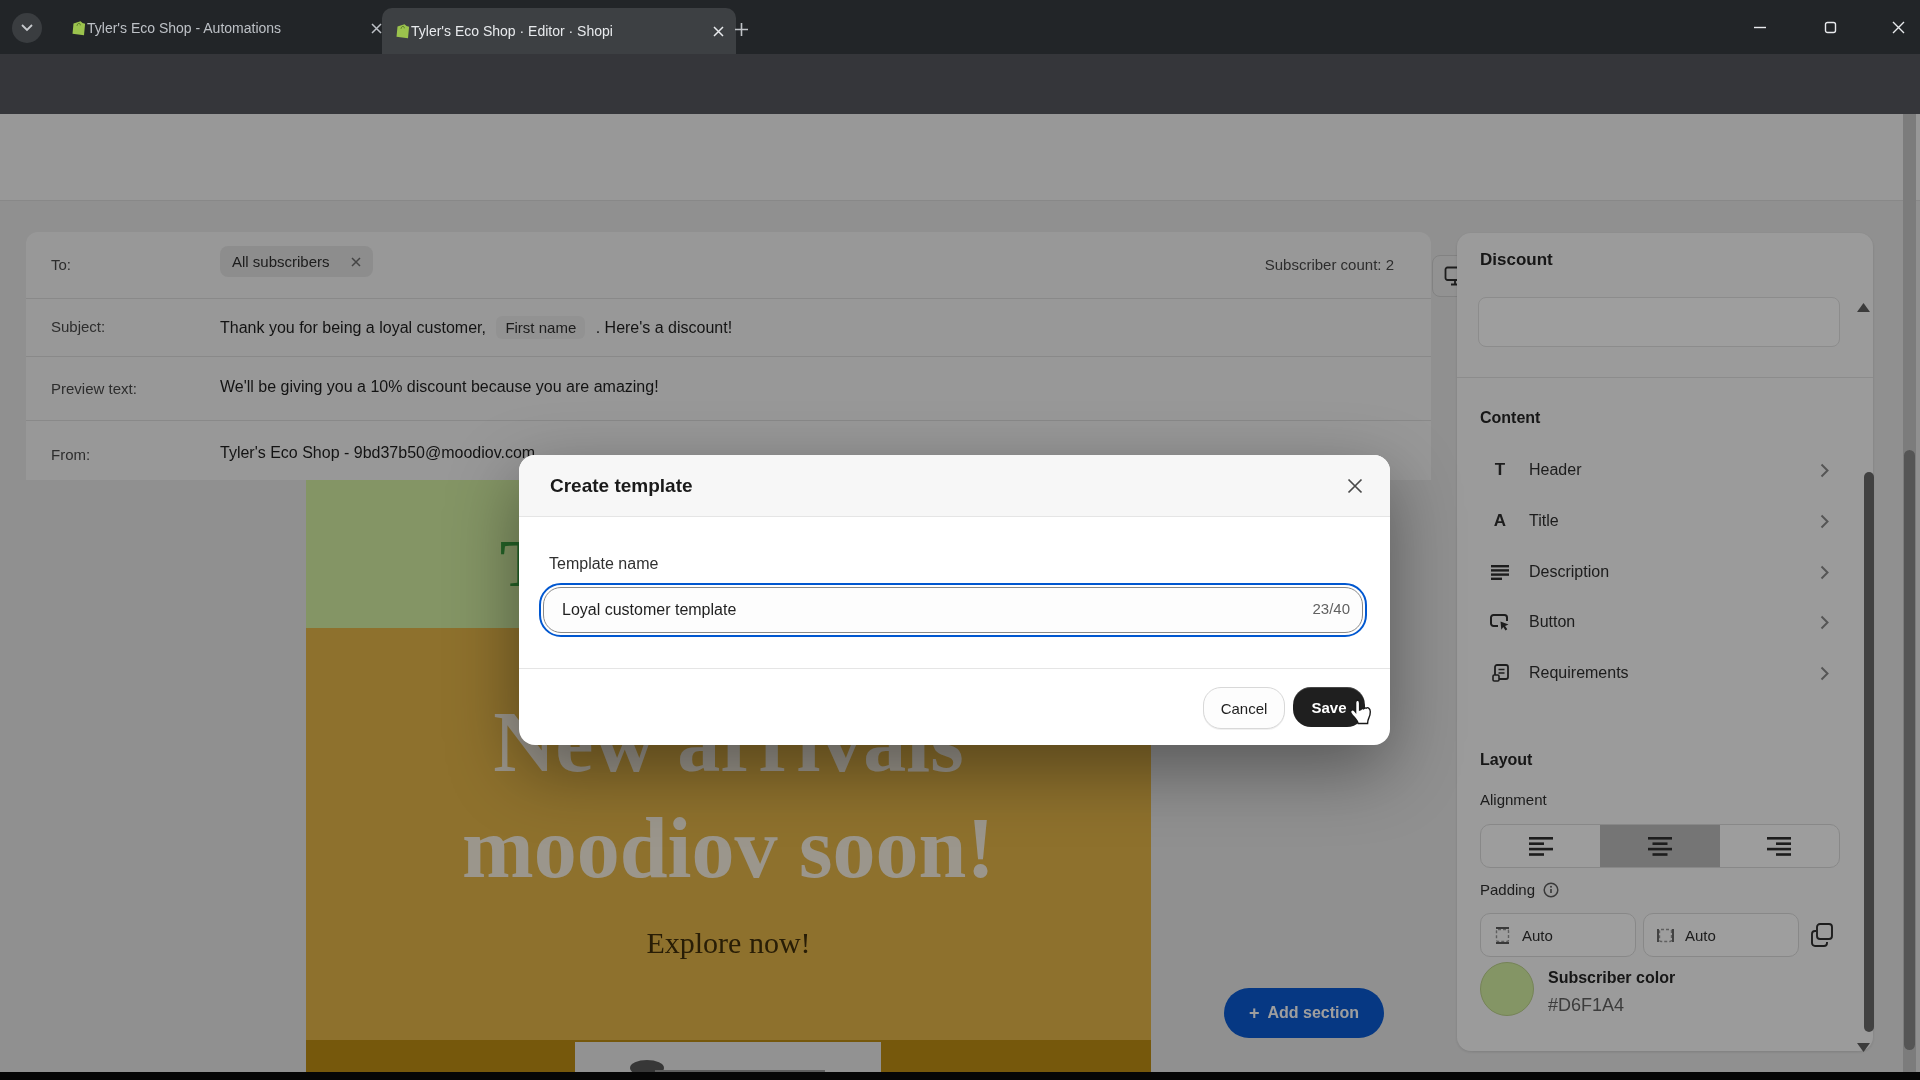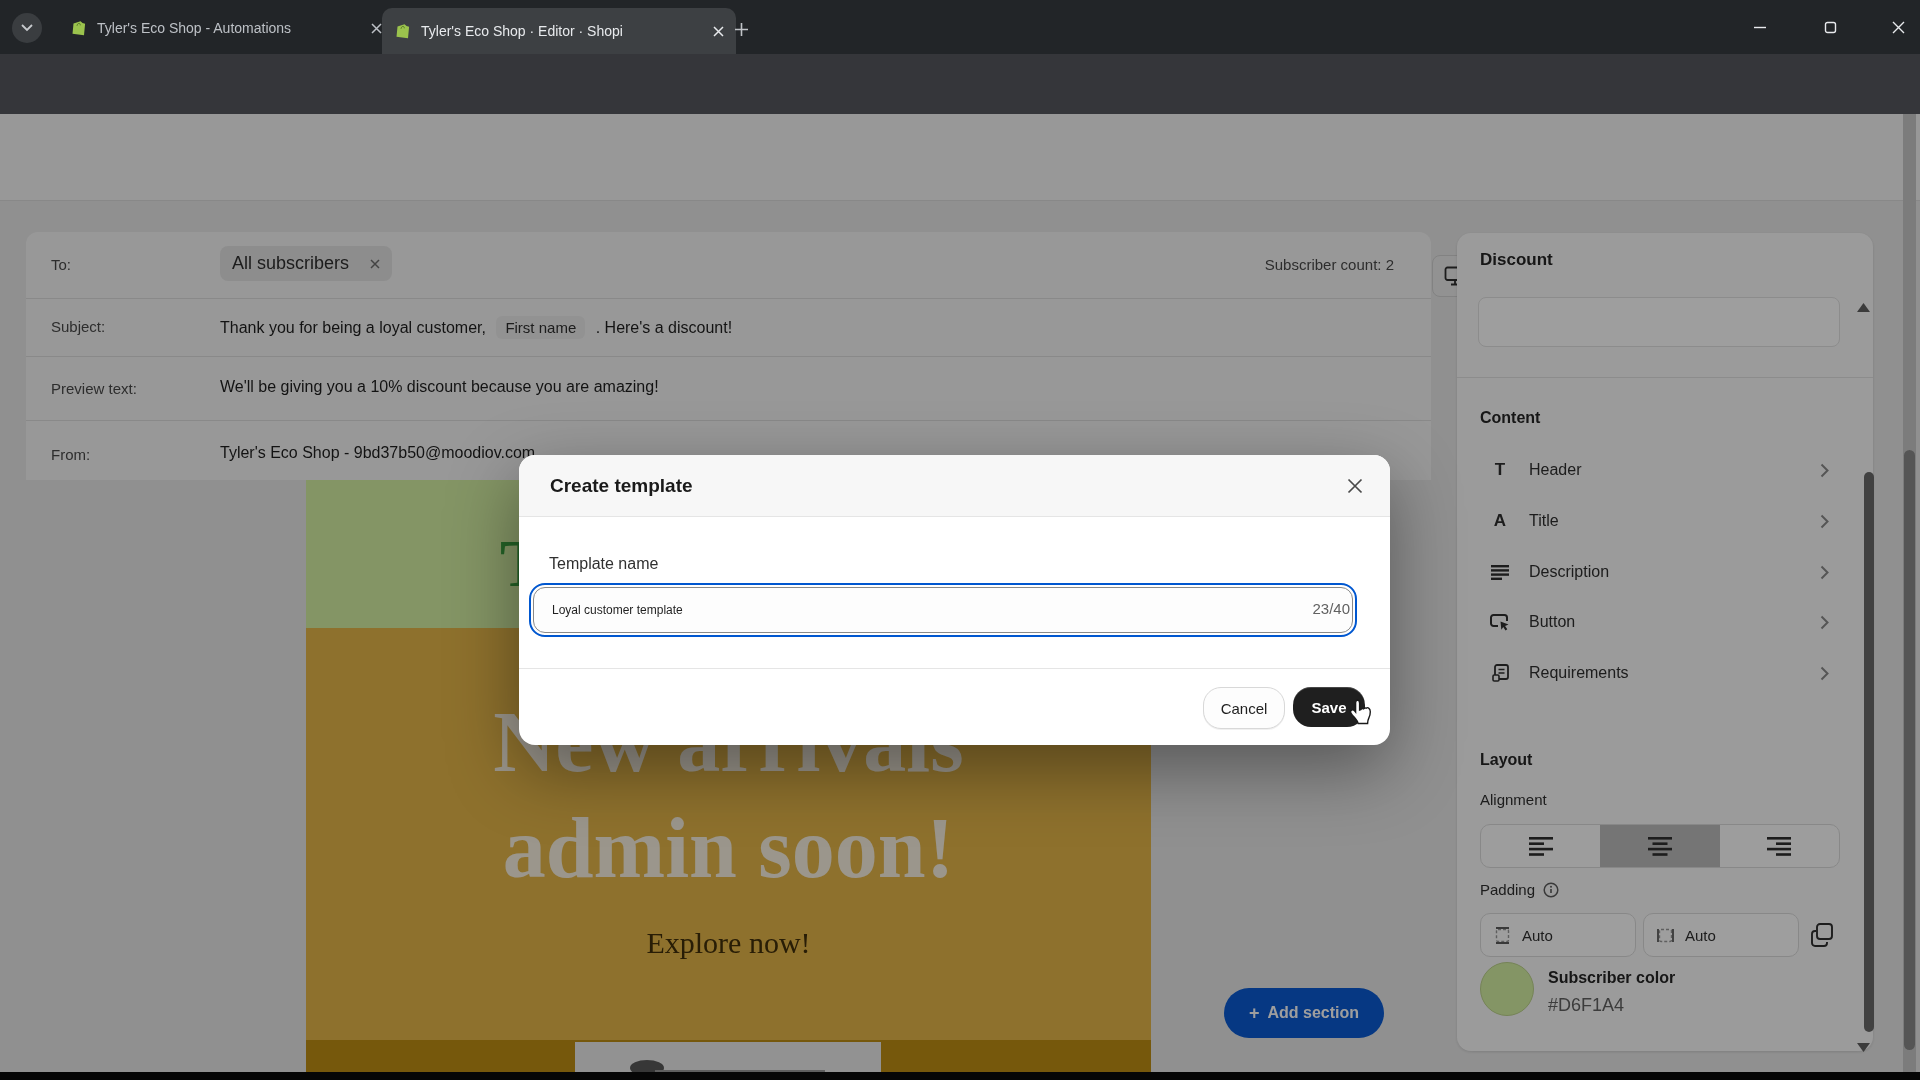--- a/index.html
+++ b/index.html
@@ -5,21 +5,21 @@
   html,body{margin:0;padding:0;background:#000;}
   .screen{position:relative;width:1920px;height:1080px;overflow:hidden;
     font-family:"Liberation Sans","DejaVu Sans",sans-serif;background:#e9e9e9;}
   .ab{position:absolute;}
   svg{display:block;}
 
   
   .tabstrip{left:0;top:0;width:1920px;height:54px;background:#222528;}
   .tab-search{left:12px;top:13px;width:30px;height:30px;border-radius:50%;background:#3a3d40;
     display:flex;align-items:center;justify-content:center;}
-  .tab{display:flex;align-items:center;gap:10px;padding:0 12px;color:#bdc1c6;font-size:14px;}
+  .tab{display:flex;align-items:center;padding:0 12px;color:#bdc1c6;font-size:14px;}
   .tab.inactive{left:58px;top:8px;width:312px;height:40px;}
   .tab.active{left:382px;top:8px;width:330px;height:46px;background:#3d4043;
     border-radius:10px 10px 0 0;color:#e8eaed;}
   .tab .t-label{white-space:nowrap;overflow:hidden;flex:1;}
   .newtab{left:728px;top:16px;width:26px;height:26px;display:flex;align-items:center;justify-content:center;}
   .winctl{top:12px;width:34px;height:30px;display:flex;align-items:center;justify-content:center;}
   .toolbar{left:0;top:54px;width:1920px;height:60px;background:#35363a;}
   .navic{top:72px;width:26px;height:26px;display:flex;align-items:center;justify-content:center;}
   .urlpill{left:286px;top:65px;width:1254px;height:38px;background:#202124;border-radius:19px;
     display:flex;align-items:center;color:#dadde1;font-size:15px;}
@@ -43,21 +43,21 @@
   .btn-light{background:#fdfdfd;border:1px solid #d8d8d8;color:#1f1f1f;font-weight:500;
     box-shadow:0 1px 0 rgba(0,0,0,.06);}
   .btn-dark{background:#1f1f1f;color:#fff;font-weight:600;box-shadow:inset 0 1px 0 rgba(255,255,255,.18);}
 
   
   .metacard{left:26px;top:232px;width:1405px;height:248px;background:#f6f6f6;border-radius:12px 12px 0 0;}
   .mrow{position:absolute;left:0;width:100%;}
   .mdiv{position:absolute;left:0;width:100%;height:1px;background:#dedede;}
   .mlabel{position:absolute;left:25px;font-size:15px;color:#4a4a4a;}
   .chip{display:inline-flex;align-items:center;gap:21px;background:#e4e4e4;border-radius:8px;
-    padding:7px 12px;font-size:18px;color:#303030;}
+    padding:7px 12px;font-size:15px;color:#303030;}
   .varchip{display:inline-block;background:#ececec;border-radius:6px;padding:3px 9px;font-size:15px;color:#303030;}
   .mval{font-size:16px;color:#1f1f1f;}
 
   
   .canvas-top{left:306px;top:480px;width:845px;height:148px;}
   .canvas-mid{left:306px;top:628px;width:845px;height:412px;}
   .canvas-band{left:306px;top:1040px;width:845px;height:40px;}
   .serif{font-family:"Liberation Serif","DejaVu Serif",serif;}
   .headline{width:845px;text-align:center;font-weight:700;font-size:86px;line-height:104px;color:#faf3e2;}
   .cta{width:845px;text-align:center;font-size:30px;color:#42300a;}
@@ -84,23 +84,23 @@
 
   
   .overlay{left:0;top:114px;width:1920px;height:966px;background:rgba(0,0,0,.38);z-index:50;}
   .modal{left:519px;top:455px;width:871px;height:290px;background:#fff;border-radius:16px;z-index:100;
     box-shadow:0 24px 70px rgba(0,0,0,.4);}
   .mhead{position:absolute;left:0;top:0;width:100%;height:62px;background:#f7f7f7;
     border-bottom:1px solid #e5e5e5;border-radius:16px 16px 0 0;display:flex;align-items:center;box-sizing:border-box;}
   .mtitle{margin-left:31px;font-size:19px;font-weight:700;color:#1a1a1a;}
   .mclose{position:absolute;right:24px;top:20px;width:22px;height:22px;display:flex;align-items:center;justify-content:center;}
   .flabel{position:absolute;left:30px;top:100px;font-size:16px;color:#303030;}
-  .tinput{position:absolute;left:14px;top:132px;width:820px;height:46px;border:1px solid #898989;
-    border-radius:12px;background:#fdfdfd;outline:2px solid #0057d0;outline-offset:2px;
-    font-size:12px;color:#1f1f1f;padding:0 70px 0 18px;box-sizing:border-box;
+  .tinput{position:absolute;left:24px;top:132px;width:820px;height:46px;border:1px solid #898989;
+    border-radius:18px;background:#fdfdfd;outline:2px solid #0057d0;outline-offset:2px;
+    font-size:16px;color:#1f1f1f;padding:0 70px 0 18px;box-sizing:border-box;
     font-family:"Liberation Sans","DejaVu Sans",sans-serif;}
   .fcount{position:absolute;right:40px;top:145px;font-size:15px;color:#616161;}
   .mfoot{position:absolute;left:0;top:213px;width:100%;border-top:1px solid #e5e5e5;height:77px;}
   .scrollthumb{border-radius:6px;background:#6a6a6a;}
 </style>
 </head>
 <body>
 
 <div class="screen">
 
@@ -291,21 +291,21 @@
       <span class="mlabel" style="top:26px;">From:</span>
       <span class="mval" style="position:absolute;left:194px;top:24px;">Tyler's Eco Shop - 9bd37b50@moodiov.com</span>
     </div>
   </div>
 
   <div class="ab canvas-top" style="background:#D6F1A4;">
     <span class="serif" style="position:absolute;left:194px;top:44px;font-size:68px;font-weight:700;color:#3aa13f;">T</span>
   </div>
   <div class="ab canvas-mid" style="background:#E5B64A;">
     <div class="serif headline ab" style="top:62px;">New arrivals</div>
-    <div class="serif headline ab" style="top:168px;">admin soon!</div>
+    <div class="serif headline ab" style="top:168px;">moodiov soon!</div>
     <div class="serif cta ab" style="top:298px;">Explore now!</div>
   </div>
   <div class="ab canvas-band" style="background:#BE8E14;">
     <div class="ab" style="left:269px;top:2px;width:306px;height:38px;background:#ececec;">
       <div class="ab" style="left:55px;top:18px;width:34px;height:16px;border-radius:50%;background:#5a5a5a;"></div>
       <div class="ab" style="left:80px;top:28px;width:170px;height:3px;background:#9a9a9a;"></div>
     </div>
   </div>
   <div class="ab addsec">
     <span style="font-size:18px;font-weight:700;">+</span>

